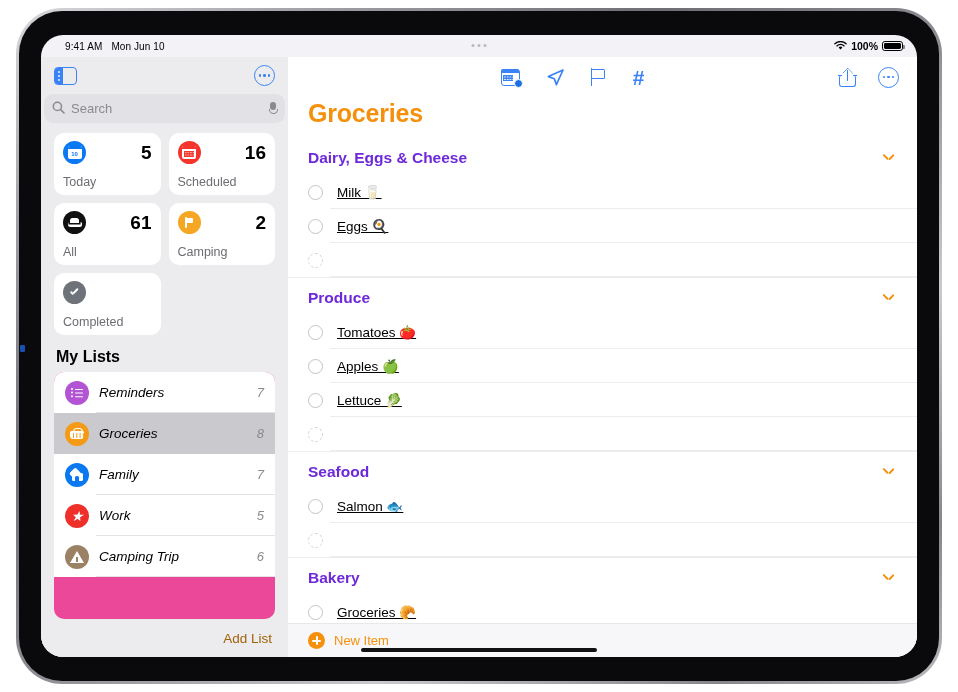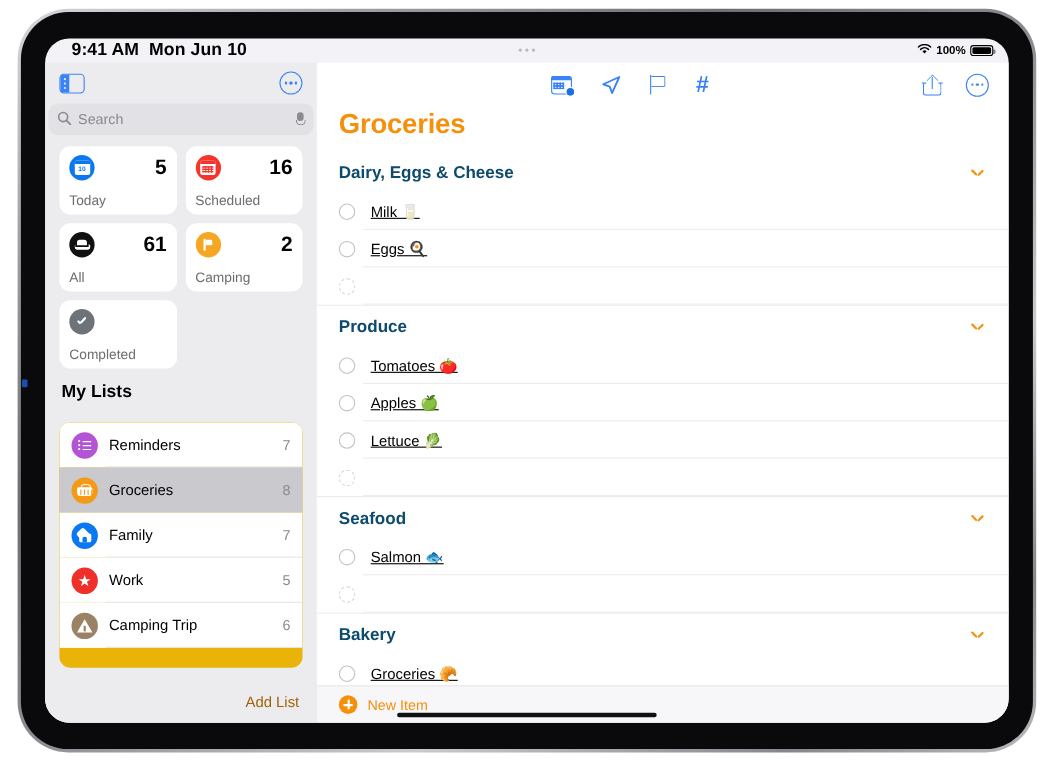--- a/index.html
+++ b/index.html
@@ -36,21 +36,21 @@
   }
 
   
   .statusbar {
     position: absolute; top: 0; left: 0; right: 0; height: 22px;
     display: flex; align-items: center;
     padding: 0 14px;
     z-index: 40;
     pointer-events: none;
   }
-  .sb-left { font-size: 16px; font-weight: 700; color: #000; letter-spacing: .1px; display:flex; gap:9px;padding-left:10px; }
+  .sb-left { font-size: 10px; font-weight: 400; color: #000; letter-spacing: .1px; display:flex; gap:9px;padding-left:10px; }
   .sb-spacer { flex: 1; }
   .sb-right { display: flex; align-items: center; gap: 4px; }
   .sb-pct { font-size: 10.5px; font-weight: 700; color:#000; }
   .sb-dots { position:absolute; left:50%; transform:translateX(-50%); display:flex; gap:3px; top:9px; }
   .sb-dots i { width:3px; height:3px; border-radius:50%; background:#b9b9bf; display:block; }
   .batt { width: 21px; height: 10px; border: 1.2px solid #000; border-radius: 2.8px; position: relative; }
   .batt::after { content:''; position:absolute; right:-3.2px; top:3px; width:1.8px; height:4px; background:#000; border-radius:0 1px 1px 0; opacity:.45;}
   .batt i { position:absolute; left:1.2px; top:1.2px; bottom:1.2px; right:1.2px; background:#000; border-radius:1.4px; display:block;}
 
   
@@ -123,22 +123,22 @@
   .ic-flag .flg::after { content:''; position:absolute; left:3px; top:1px; width:6.5px; height:5.5px; background:#fff; border-radius:0 1px 1px 0;}
 
   .ic-done { background:#6e7279; }
   .ic-done .chk { width:12px; height:12px; position:relative; }
   .ic-done .chk::before { content:''; position:absolute; left:1.6px; top:5.2px; width:4px; height:1.9px; background:#fff; border-radius:1px; transform:rotate(45deg); }
   .ic-done .chk::after { content:''; position:absolute; left:3.6px; top:3.6px; width:7.2px; height:1.9px; background:#fff; border-radius:1px; transform:rotate(-47deg); }
 
   
   .mylists-h { font-size:16px; font-weight:700; color:#000; padding: 13px 15px 6px; }
   .lists {
-    margin: 12px 13px; background:#eab308; border-radius:10px; overflow:hidden;
-    flex: 1 1 auto; min-height:0;
+    margin: 0 13px; background:#ec4899; border-radius:10px; overflow:hidden;
+    flex: 1 1 auto; min-height:0;font-style:italic;
   }
   .listrow { display:flex; align-items:center; gap:10px; height:41px; padding: 0 11px; cursor:pointer; position:relative; background:#fff;}
   .listrow.selected { background:#c9c9ce; }
   .listrow .sep { position:absolute; left:42px; right:0; bottom:0; height:1px; background:#e3e3e6;}
   .lname { flex:1; font-size:13.5px; color:#000; }
   .lcount { font-size:13px; color:#8a8a8f; }
   .licon { width:24px; height:24px; border-radius:50%; display:flex; align-items:center; justify-content:center; flex:0 0 auto;}
 
   .li-reminders { background:#b254d4; }
   .li-reminders .bullets { width:13px; height:10px; position:relative; }
@@ -196,21 +196,21 @@
   .g-share .bx { position:absolute; left:0; bottom:0; width:17px; height:12.5px; border:1.8px solid #3a83f7; border-radius:3px; border-top:none;}
   .g-share .bx::before{content:'';position:absolute;left:-1.8px;top:0;width:4px;height:1.8px;background:#3a83f7;}
   .g-share .bx::after{content:'';position:absolute;right:-1.8px;top:0;width:4px;height:1.8px;background:#3a83f7;}
   .g-share .st { position:absolute; left:7.6px; top:2.5px; width:1.8px; height:11px; background:#3a83f7; border-radius:1px;}
   .g-share .ar { position:absolute; left:4.6px; top:2.2px; width:7.5px; height:7.5px; border-left:1.8px solid #3a83f7; border-top:1.8px solid #3a83f7; transform:rotate(45deg); border-radius:1px;}
 
   .main-title { font-size:25px; font-weight:700; color:#f5900c; padding: 2px 20px 10px; letter-spacing:-.2px; }
 
   .listbody { flex:1; overflow:hidden; position:relative; }
   .section-head { display:flex; align-items:center; justify-content:space-between; padding: 11px 22px 8px 20px; }
-  .section-title { font-size:15.5px; font-weight:700; color:#0c4a6e; }
+  .section-title { font-size:15.5px; font-weight:700; color:#6d28d9; }
   .chev { width:13px; height:13px; position:relative; cursor:pointer; }
   .chev::before, .chev::after { content:''; position:absolute; top:4px; width:7.4px; height:2.3px; background:#f5900c; border-radius:1.5px; }
   .chev::before { left:0; transform:rotate(45deg); }
   .chev::after { right:0; transform:rotate(-45deg); }
 
   .item { display:flex; align-items:center; gap:14px; height:34px; padding-left:20px; padding-right:20px; position:relative; cursor:pointer;text-decoration:underline;}
   .item .isep { position:absolute; left:42px; right:0; bottom:0; height:1px; background:#ededf0; }
   .item.last .isep { background:#ededf0; }
   .bubble { width:15px; height:15px; border-radius:50%; border:1.5px solid #c3c3c8; flex:0 0 auto; cursor:pointer;}
   .bubble.ghost { border-style:dashed; border-color:#d6d6db; }

